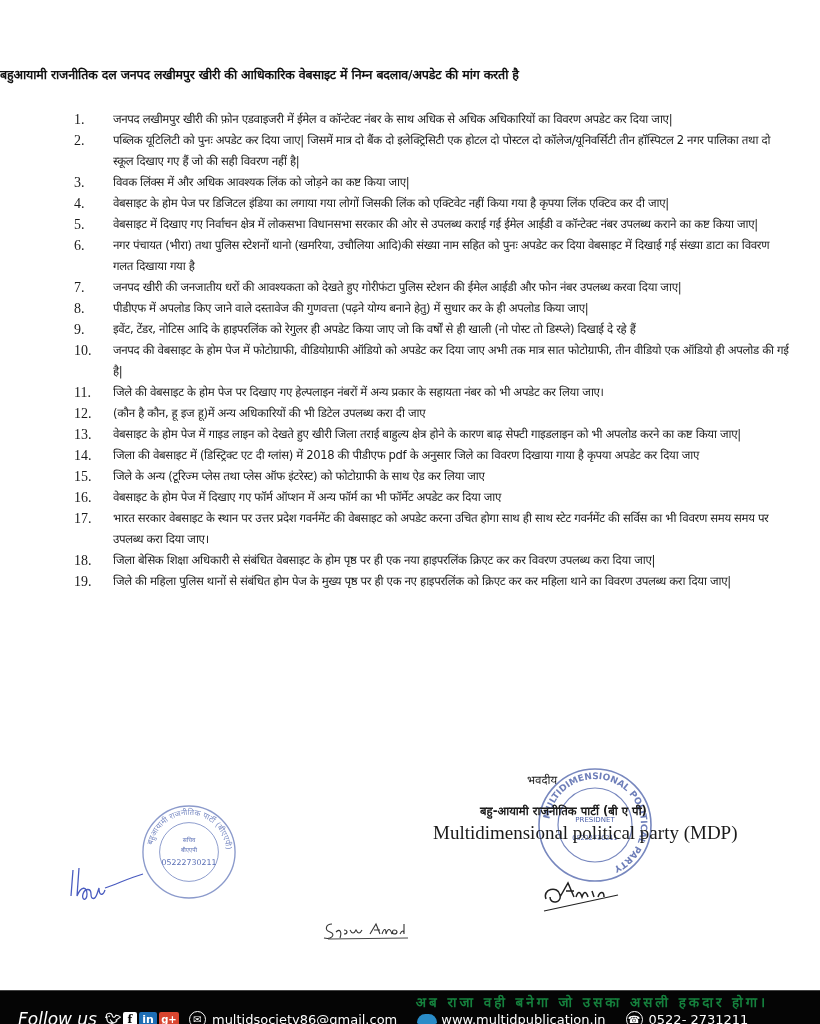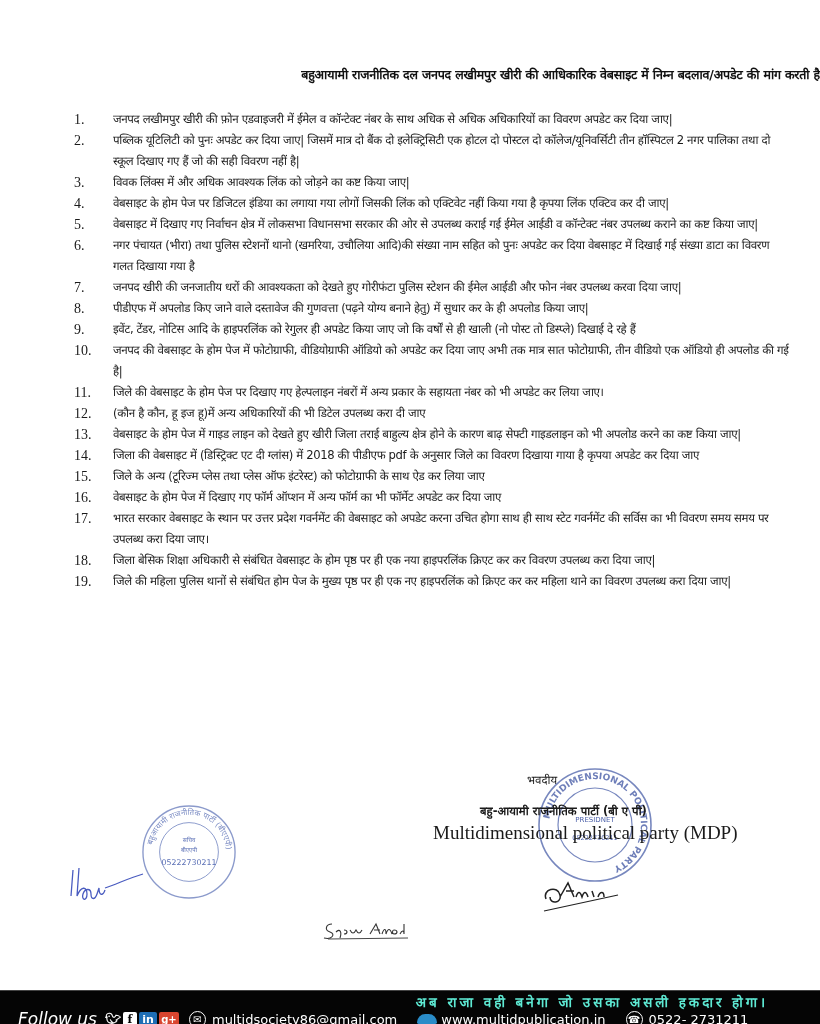--- a/index.html
+++ b/index.html
@@ -1,21 +1,21 @@
 <!DOCTYPE html>
 <html><head>
   <meta charset="utf-8">
   <style>
     html, body { margin: 0; padding: 0; }
     body {
       width: 820px; height: 1024px; background: #ffffff; position: relative; overflow: hidden;
       font-family: "DejaVu Serif", "Liberation Serif", serif; color: #1a1a1a;
     }
     .page-title {
-      position: absolute; left: 0; top: 66px; width: 820px; text-align: right;
+      position: absolute; left: 0; top: 66px; width: 820px; text-align: left;
       font-family: "DejaVu Sans", sans-serif; font-size: 12.5px; font-weight: bold; letter-spacing: -0.2px;
       color: #111;
     }
     .list {
       position: absolute; left: 100px; top: 109px; width: 690px;
       margin: 0; padding: 0; list-style: none;
       font-family: "DejaVu Sans", sans-serif; font-size: 11.6px; line-height: 21px; color: #1a1a1a;
     }
     .list li { position: relative; padding-left: 13px; margin: 0; }
     .list li .num {
@@ -35,21 +35,21 @@
     .sig { position: absolute; }
     .sig-right { left: 540px; top: 877px; }
     .sig-left { left: 65px; top: 862px; }
     .sig-center { left: 320px; top: 920px; }
 
     .footer {
       position: absolute; left: 0; top: 990px; width: 820px; height: 34px; background: #050505;
       border-top: 1px solid #444;
     }
     .footer-slogan {
-      position: absolute; right: 52px; top: 2px; color: #5eead4;
+      position: absolute; right: 52px; top: 2px; color: #15803d;
       font-family: "DejaVu Sans", sans-serif; font-size: 13.5px; letter-spacing: 3px; font-weight: bold;
     }
     .footer-row {
       position: absolute; left: 18px; top: 20px; height: 16px; display: flex; align-items: center;
       color: #ffffff; font-family: "DejaVu Sans", sans-serif; font-size: 13px; white-space: nowrap;
     }
     .follow { font-style: italic; font-size: 17px; margin-right: 8px; }
     .social { display: inline-flex; align-items: center; justify-content: center; height: 15px; margin-right: 2px; font-weight: bold; font-size: 11px; }
     .social.tw { width: 16px; color: #fff; font-size: 13px; }
     .social.fb { width: 14px; background: #fff; color: #000; border-radius: 2px; font-family: "DejaVu Serif", serif; }

